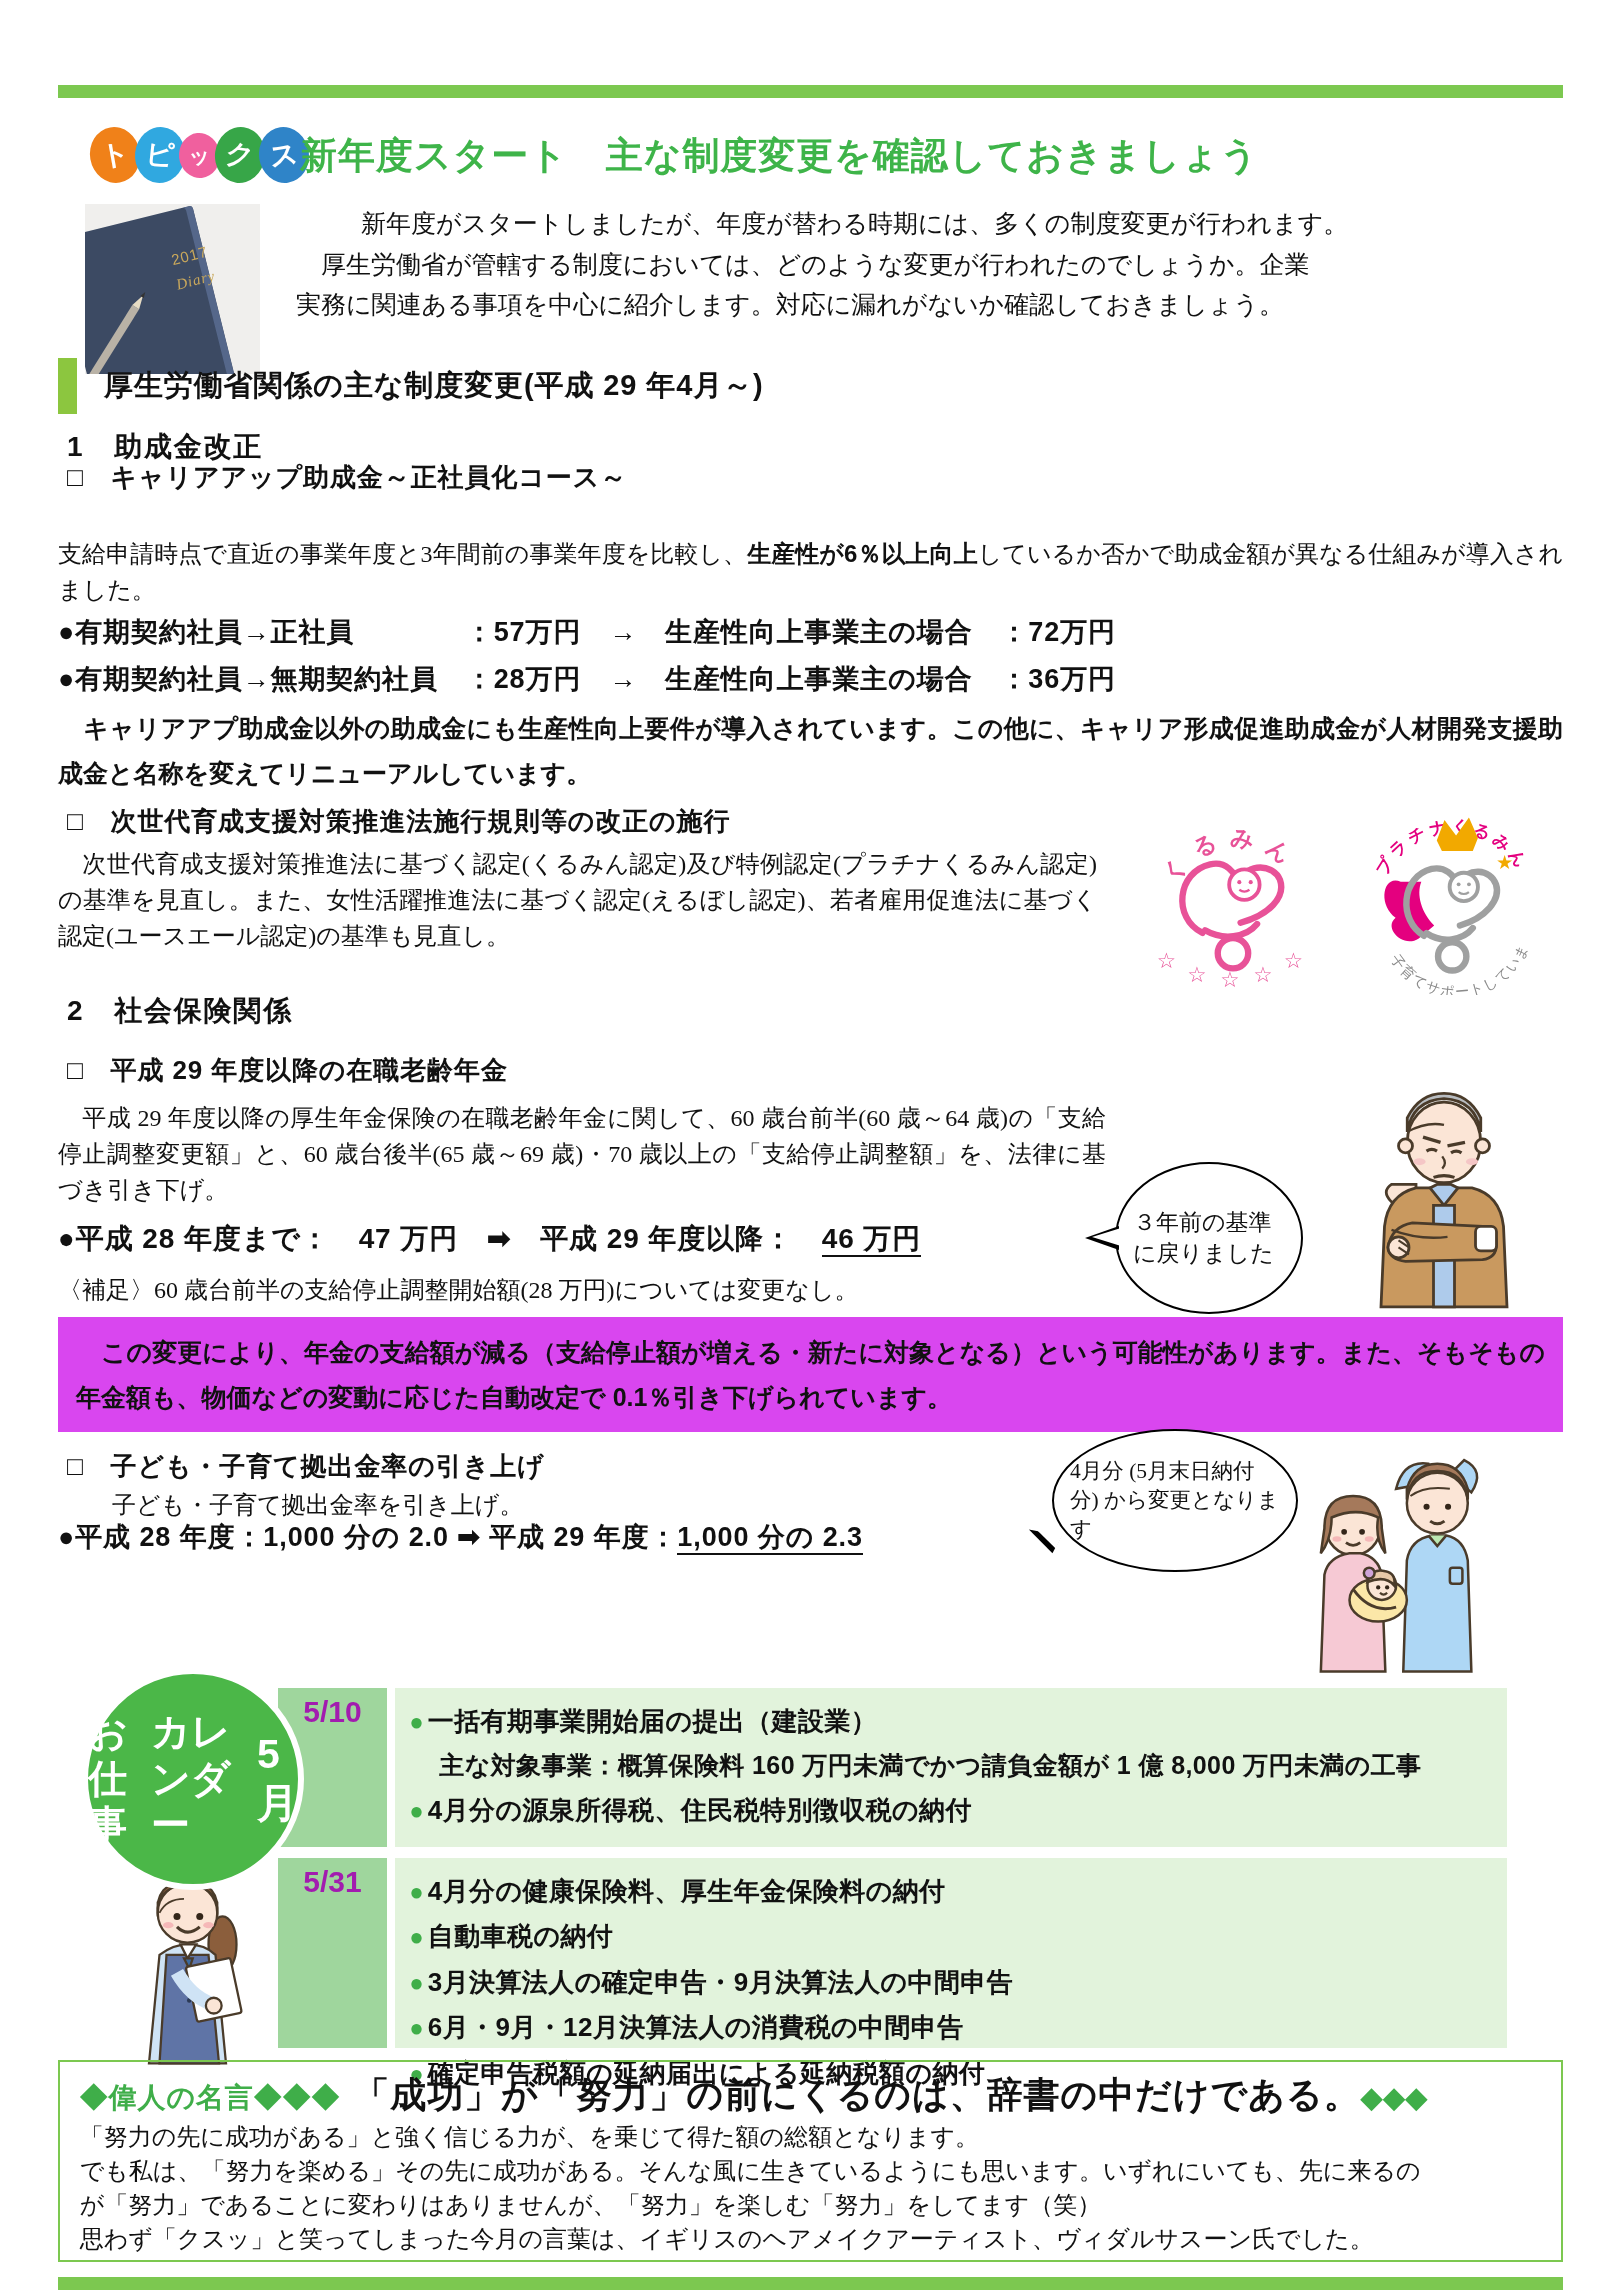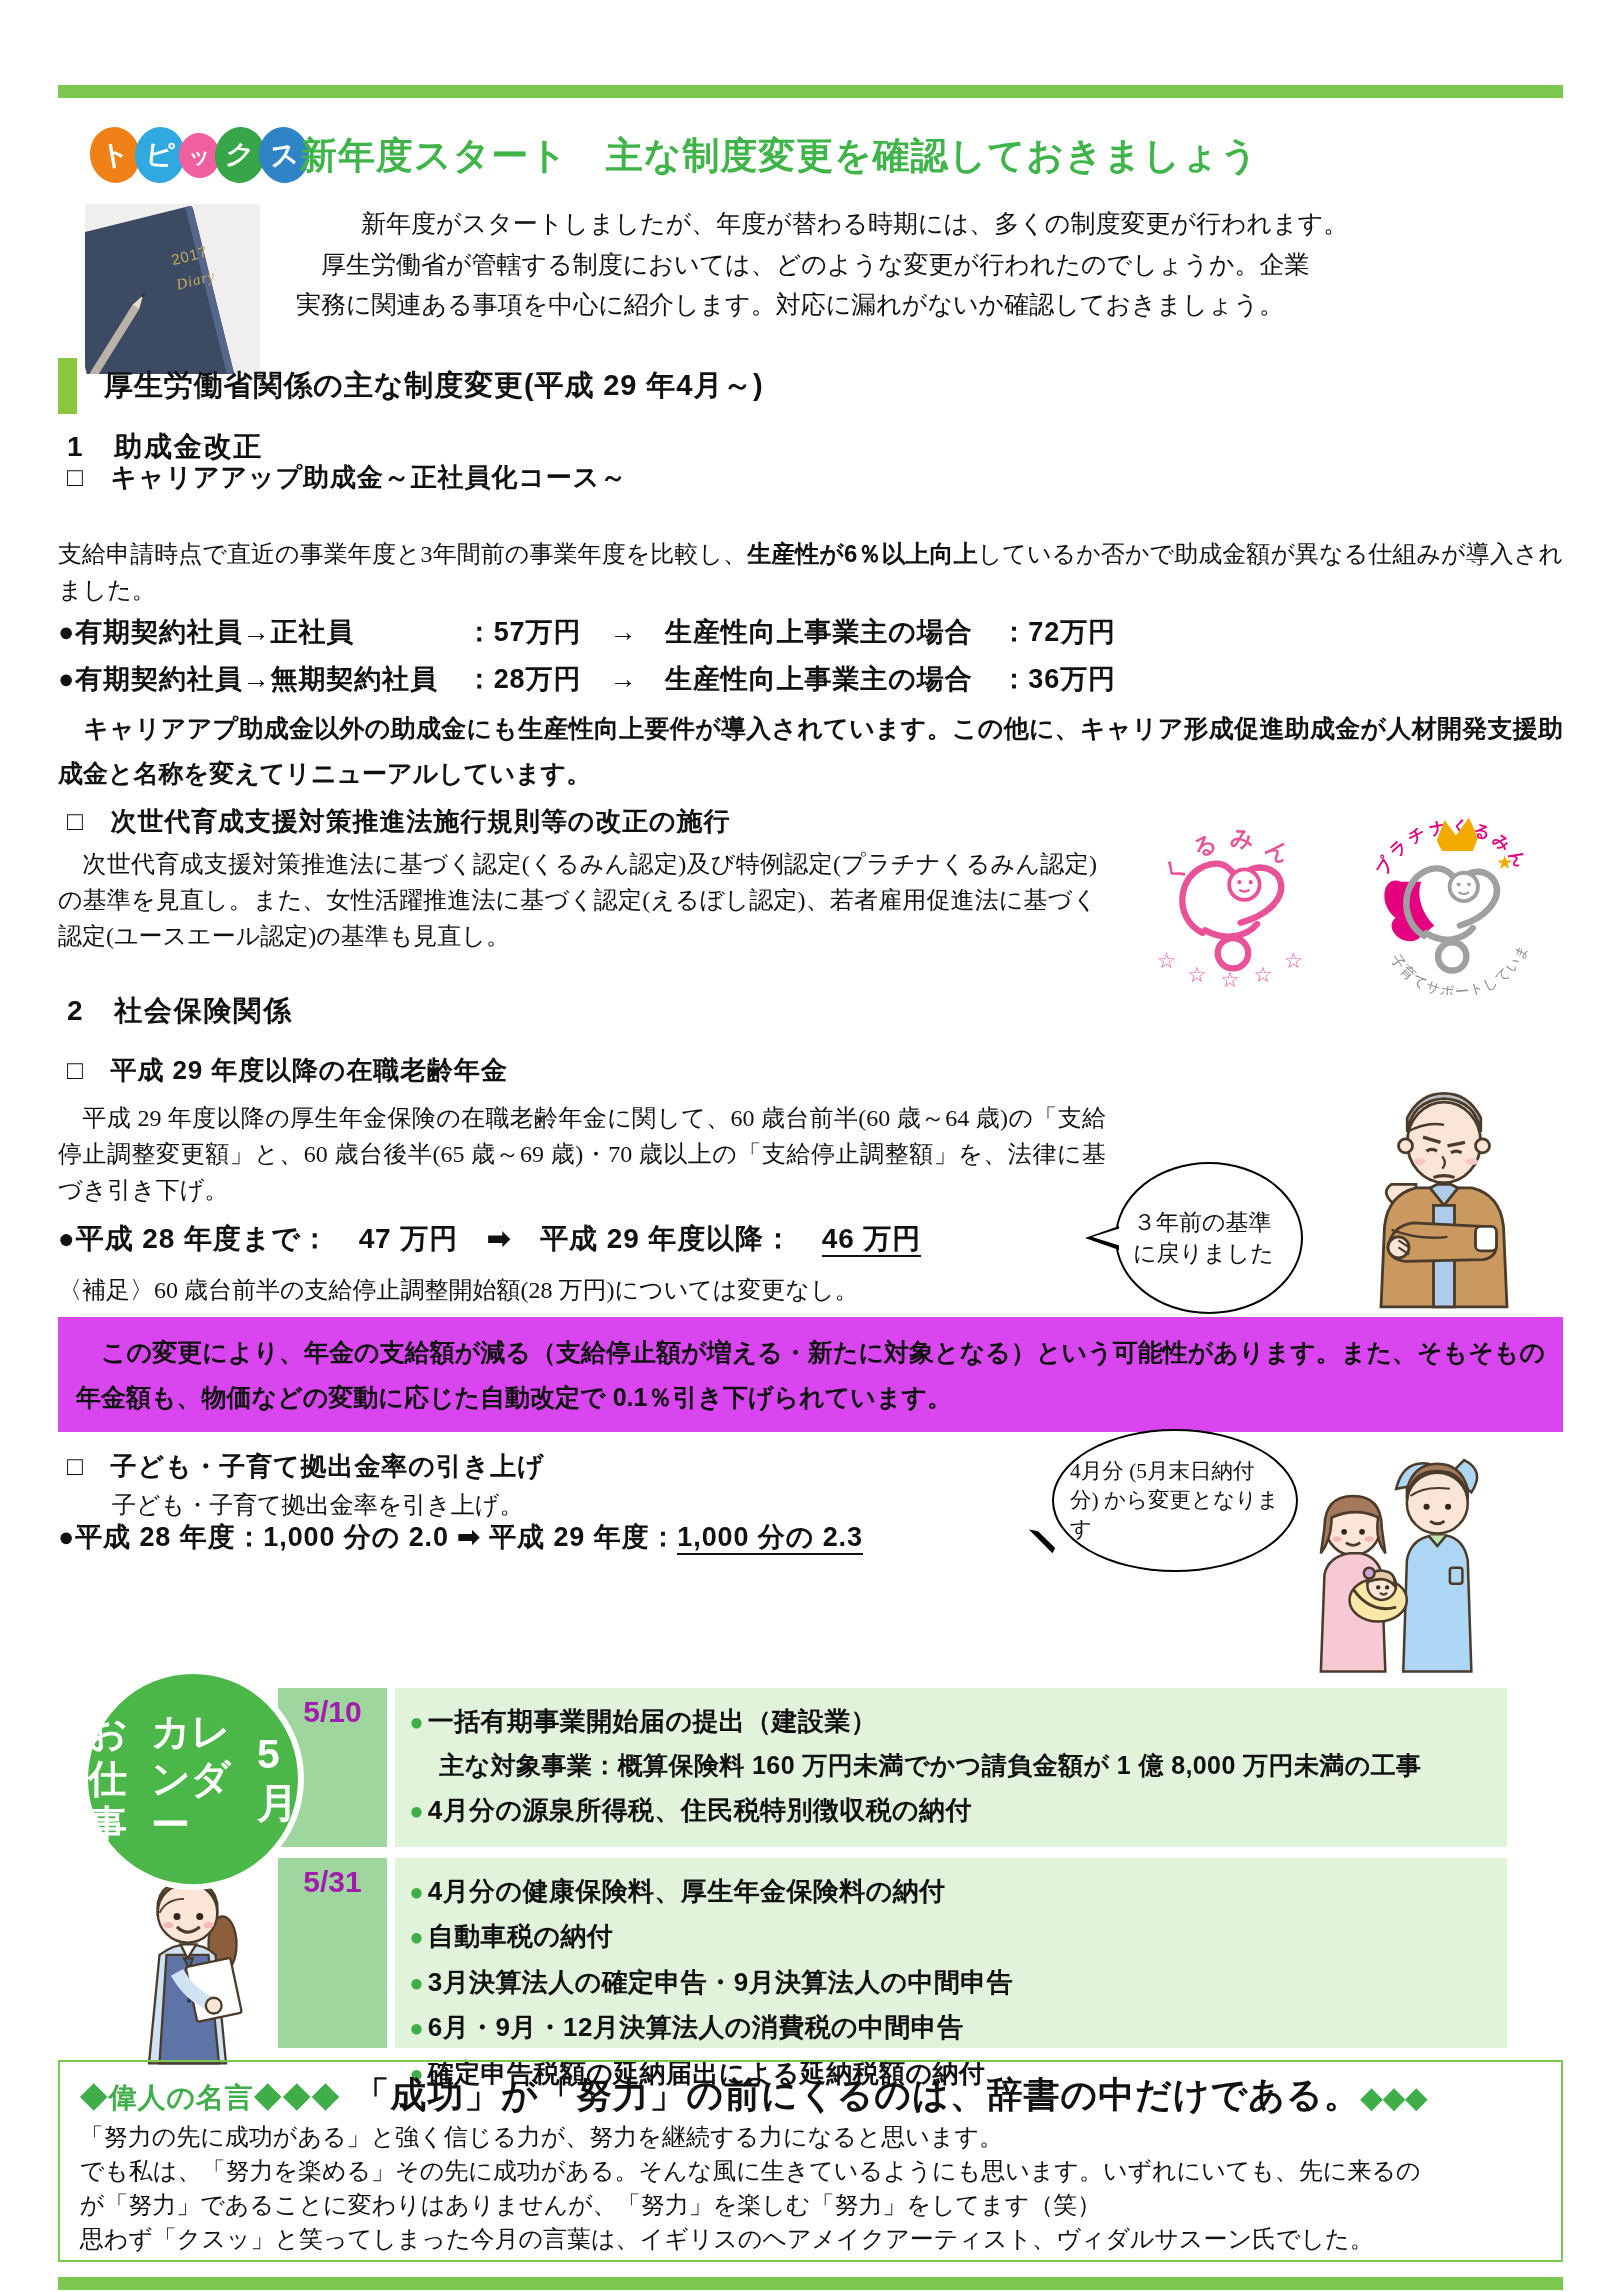--- a/index.html
+++ b/index.html
@@ -347,21 +347,21 @@
       <circle cx="47" cy="66" r="1.3" fill="#2c3a55" stroke="none"></circle>
       <circle cx="47" cy="76" r="1.3" fill="#2c3a55" stroke="none"></circle>
       <rect x="48" y="54" width="26" height="32" rx="1.5" fill="#fff" transform="rotate(-12 61 70)"></rect>
       <path d="M40,60 Q48,74 60,78" fill="none" stroke="#cfe3f5" stroke-width="8"></path>
       <circle cx="61" cy="79" r="4.5" fill="#fbe5d6"></circle>
     </g>
   </svg>
 
   <div id="quote">
     <div id="quote-head"><span class="green">◆偉人の名言◆◆◆</span><span class="black">「成功」が「努力」の前にくるのは、辞書の中だけである。</span><span class="green">◆◆◆</span></div>
-    <div class="qline">「努力の先に成功がある」と強く信じる力が、努力を継続する力になると思います。</div>
+    <div class="qline">「努力の先に成功がある」と強く信じる力が、を乗じて得た額の総額となります。</div>
     <div class="qline">でも私は、「努力を楽める」その先に成功がある。そんな風に生きているようにも思います。いずれにいても、先に来るの</div>
     <div class="qline">が「努力」であることに変わりはありませんが、「努力」を楽しむ「努力」をしてます（笑）</div>
     <div class="qline">思わず「クスッ」と笑ってしまった今月の言葉は、イギリスのヘアメイクアーティスト、ヴィダルサスーン氏でした。</div>
   </div>
 
   <div class="accent-bar" style="top:2277px;height:12.5px;"></div>
 
 </div>
 
 

